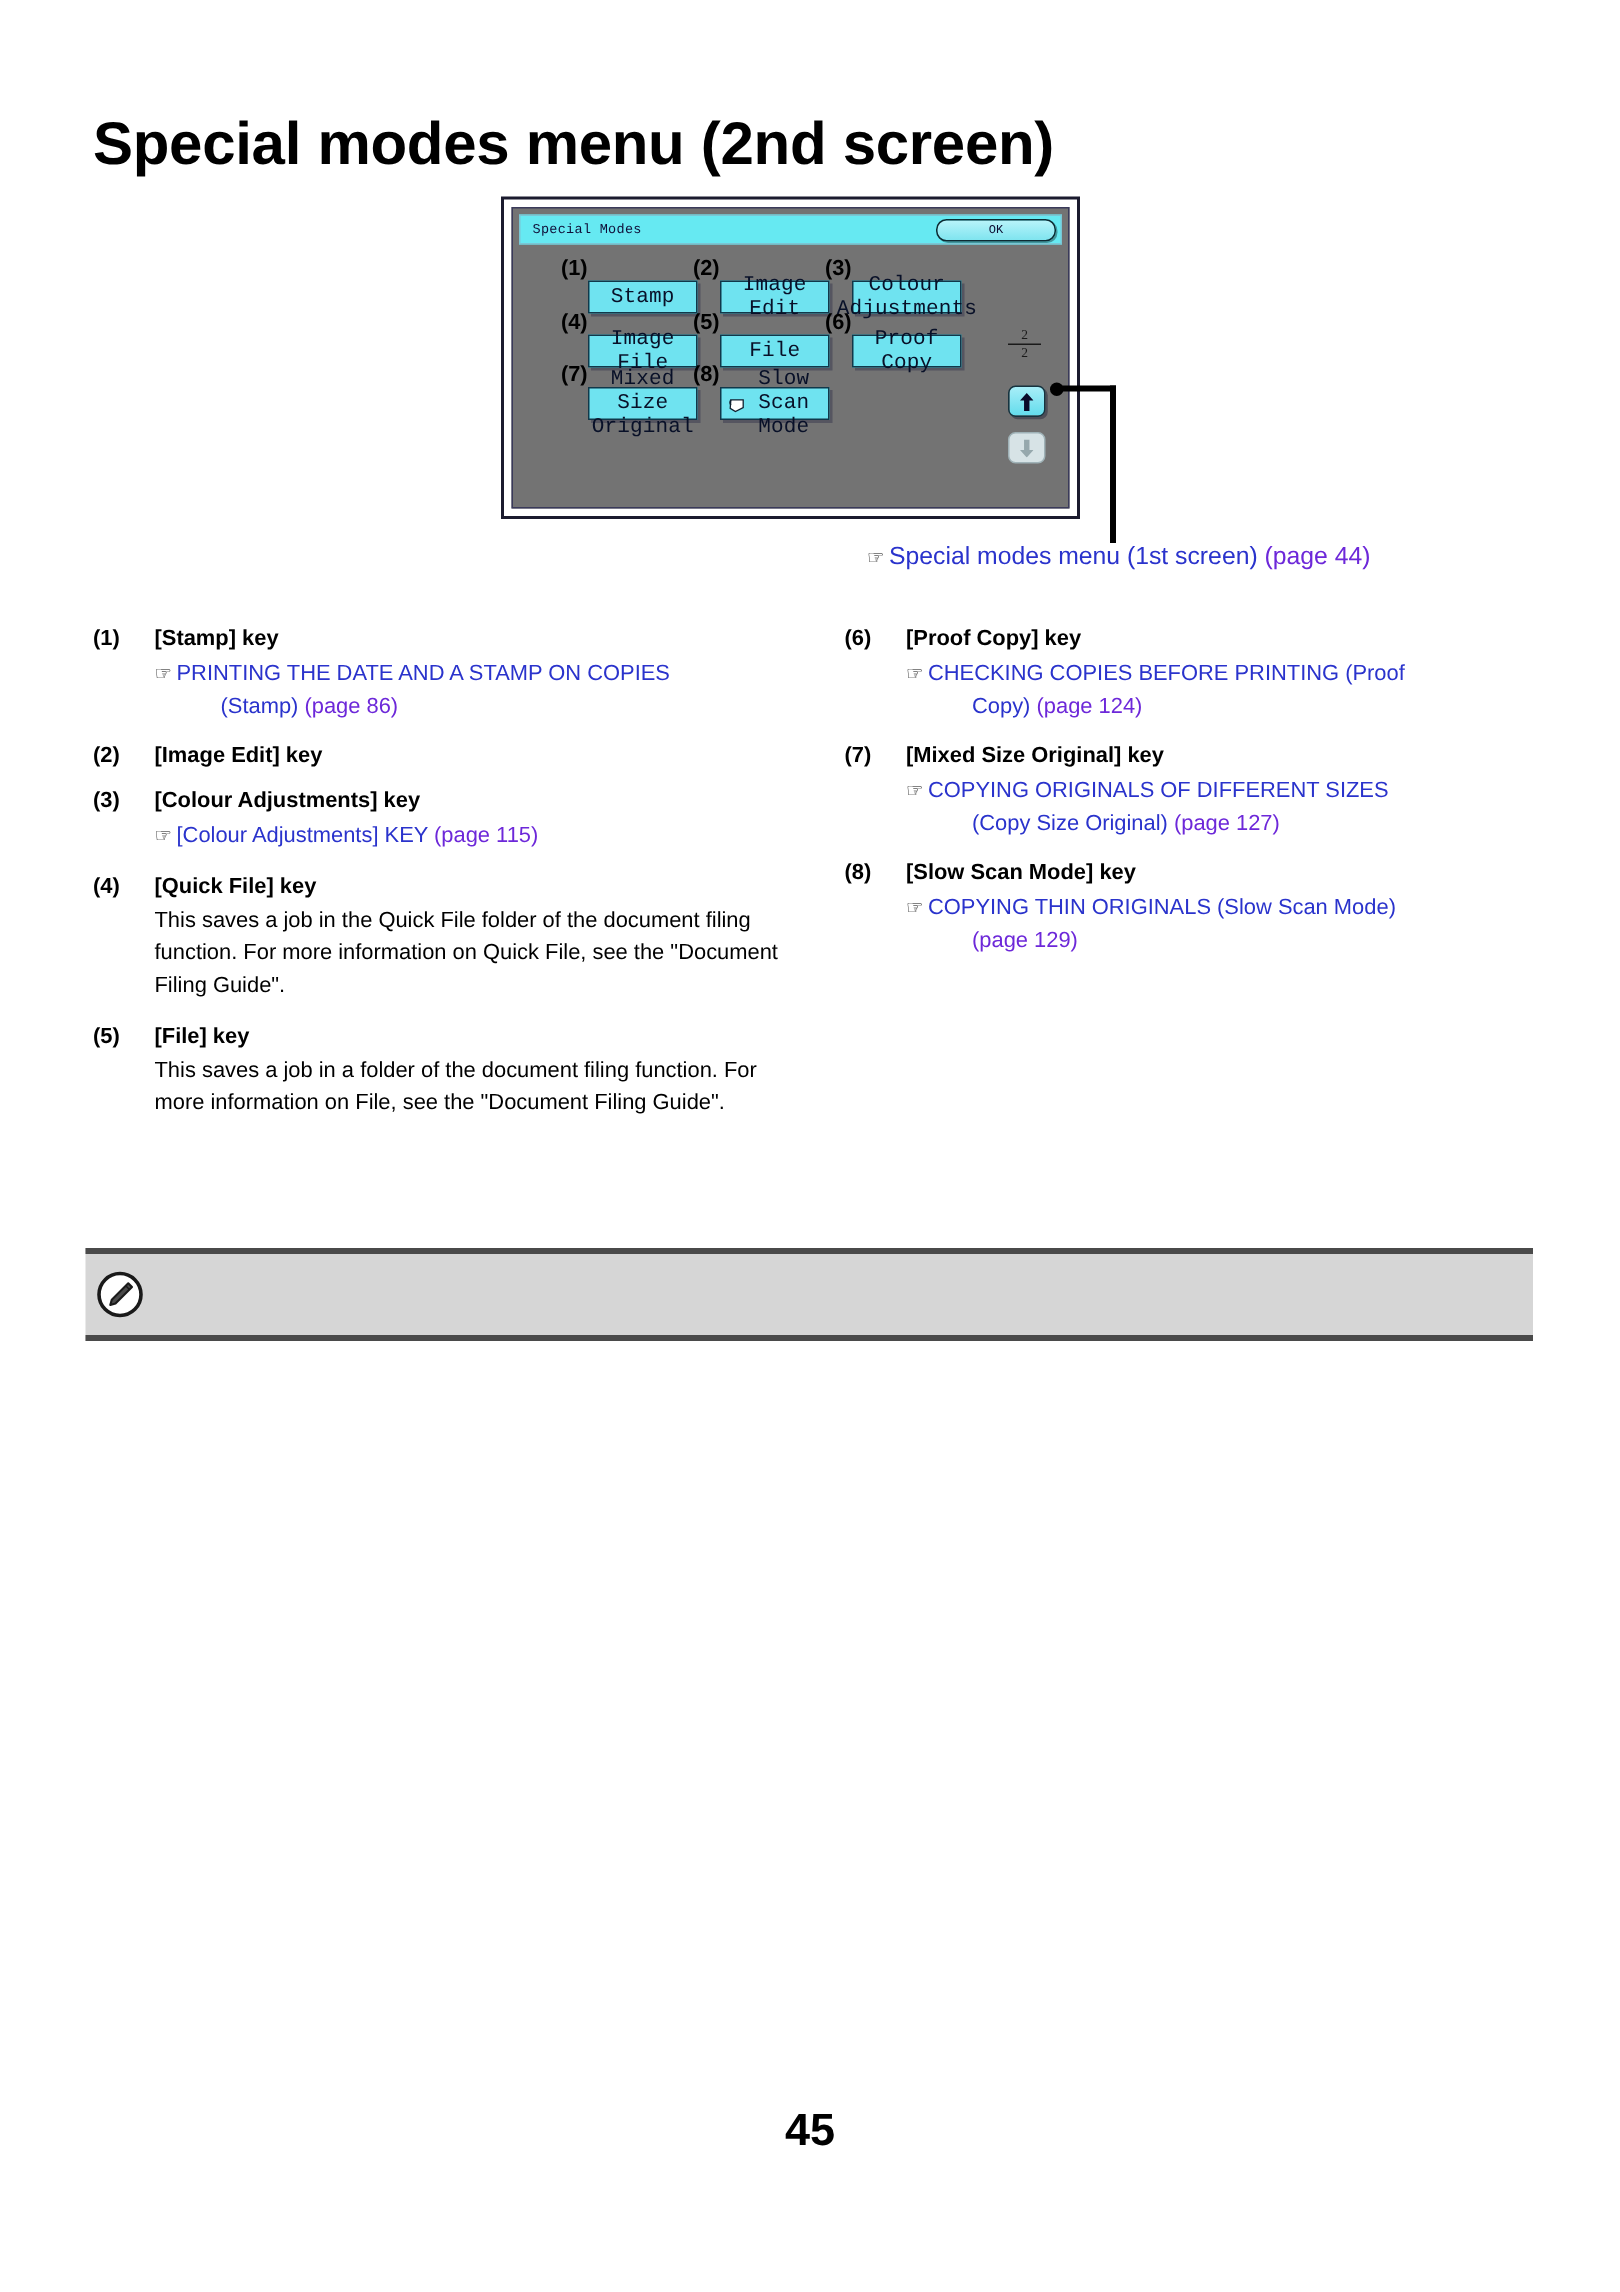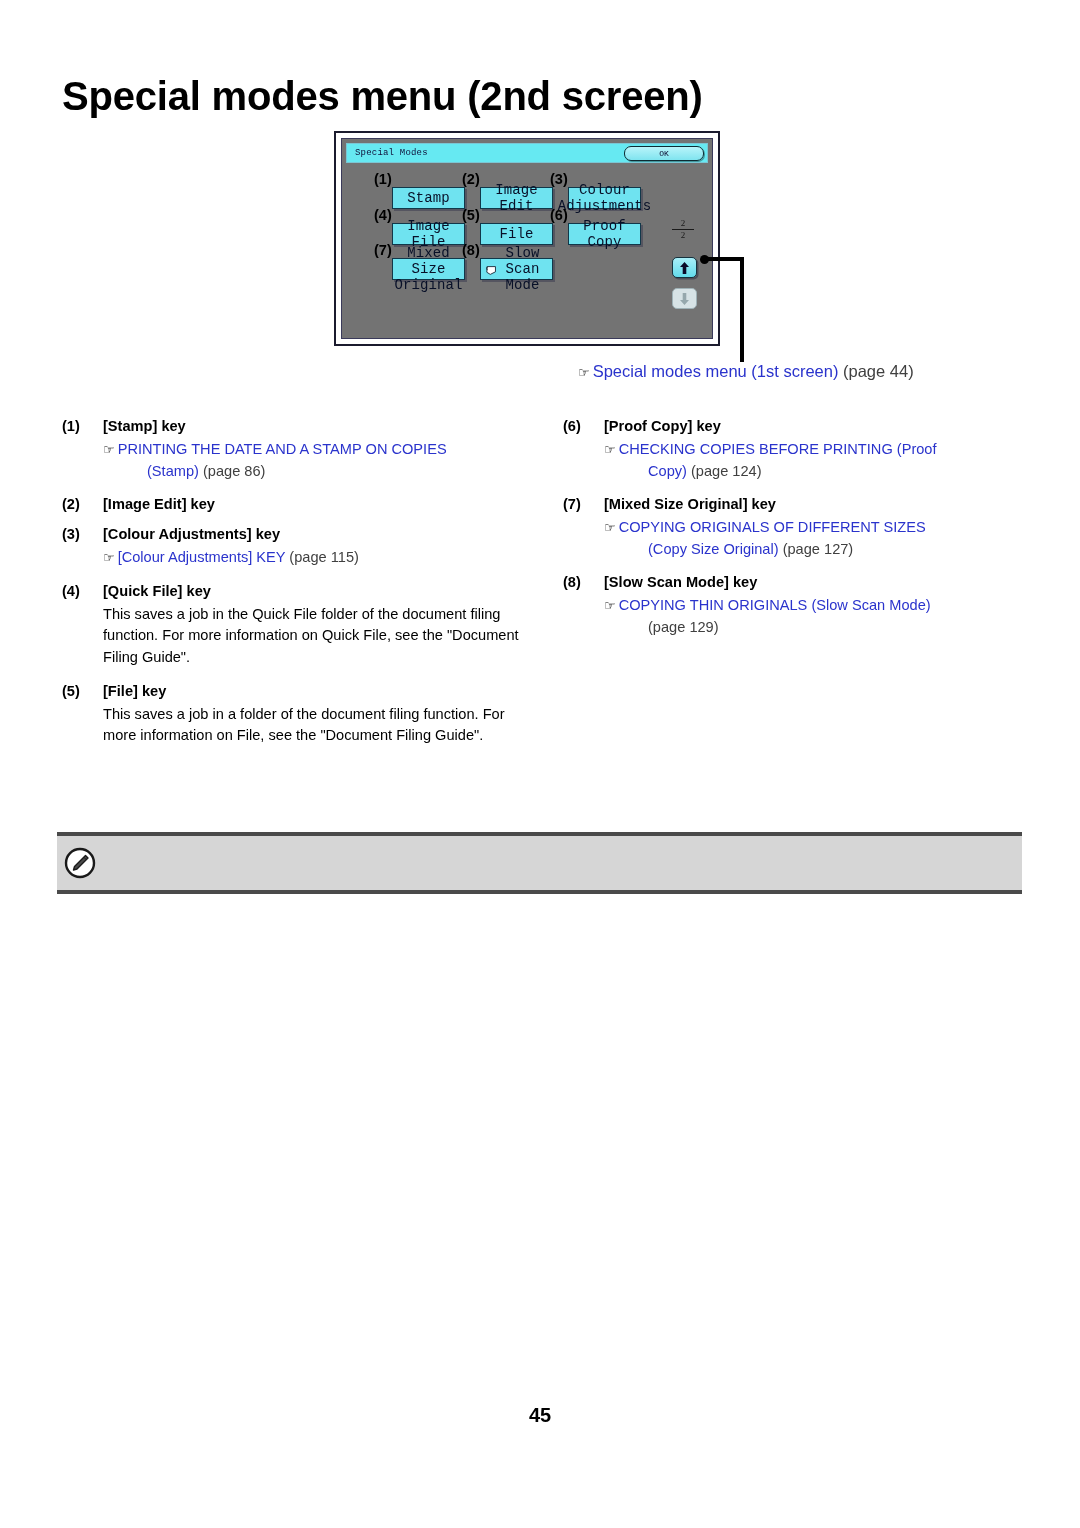--- a/index.html
+++ b/index.html
@@ -210,21 +210,21 @@
     text-indent: -22px;
     padding-left: 22px;
   }
   .hand {
     font-family: "DejaVu Sans", sans-serif;
     font-size: 13px;
     color: #000000;
     margin-right: 3px;
   }
   .lnk { color: #2a33cc; }
-  .plain { color: #404040; }
+  .plain { color: #6d28d9; }
 
   
   .note {
     position: absolute;
     left: 57px;
     top: 832px;
     width: 965px;
     height: 62px;
     background: #d6d6d6;
     border-top: 4px solid #4a4a4a;
@@ -244,21 +244,21 @@
     padding-right: 20px;
   }
 
   
   .page-number {
     position: absolute;
     left: 0;
     right: 0;
     top: 1404px;
     text-align: center;
-    font-size: 20px;
+    font-size: 30px;
     font-weight: bold;
   }
 </style>
 </head>
 <body>
 
 <div class="page-title">Special modes menu (2nd screen)</div>
 
 <div class="screen-wrap">
   <div class="screen-outer">

